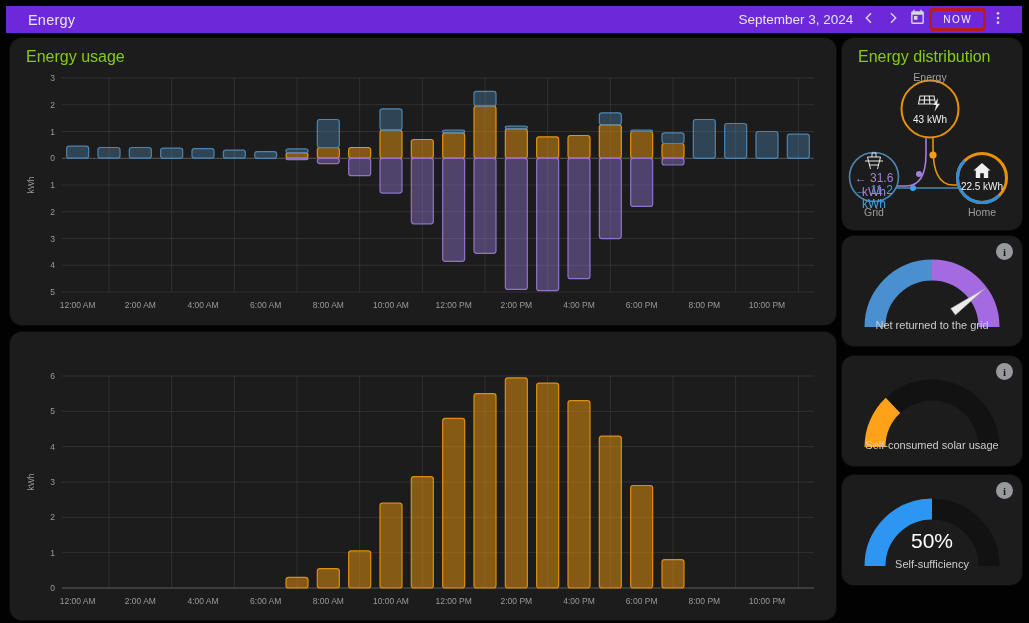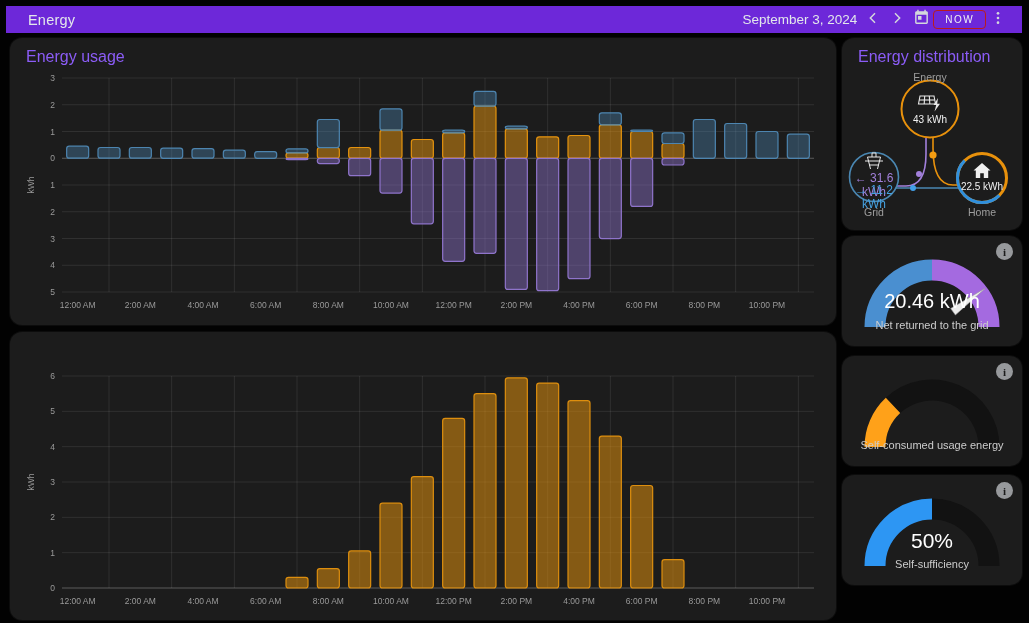--- a/index.html
+++ b/index.html
@@ -7,26 +7,26 @@
        font-family:"Liberation Sans",sans-serif;-webkit-font-smoothing:antialiased;}
   .page{position:absolute;inset:0;background:#020202;}
   
   .topbar{position:absolute;left:6px;top:6px;right:7px;height:27px;background:#6d28d9;
           display:flex;align-items:center;color:#e3e7eb;}
   .topbar-title{margin-left:22px;font-size:14.5px;letter-spacing:.2px;}
   .topbar-right{margin-left:auto;display:flex;align-items:center;gap:0;margin-right:12px;}
   .date-text{font-size:13.5px;margin-right:4px;}
   .icon-btn{width:24px;height:24px;display:flex;align-items:center;justify-content:center;
             color:#d4d8dc;cursor:pointer;border-radius:50%;}
-  .now-btn{border:1px solid #b91c1c;border-radius:4px;padding:3px 11px;font-size:10px;
+  .now-btn{border:3px solid #b91c1c;border-radius:4px;padding:3px 11px;font-size:10px;
            letter-spacing:1.4px;color:#f0f2f4;cursor:pointer;background:transparent;}
   
   .card{position:absolute;background:#1c1c1c;border-radius:12px;
         box-shadow:0 0 0 1px rgba(255,255,255,.045);}
-  .card-title{font-size:16px;color:#8b5cf6;padding:10px 16px 0 16px;}
+  .card-title{font-size:16px;color:#84cc16;padding:10px 16px 0 16px;}
   .chart-holder{position:absolute;left:16px;top:30px;}
   svg text.tick{font-size:8.5px;fill:#9a9a9a;font-family:"Liberation Sans",sans-serif;}
   
   .dist-svg{position:absolute;left:0;top:0;}
   .dist-label{position:absolute;font-size:10.5px;color:#9e9e9e;text-align:center;}
   .dist-value{position:absolute;font-size:10px;color:#f2f2f2;text-align:center;}
   .dist-row{position:absolute;font-size:12px;text-align:center;width:64px;}
   
   .gauge-wrap{position:absolute;left:15px;top:10px;width:150px;height:86px;}
   .gauge-value{position:absolute;left:0;right:0;top:54px;text-align:center;font-size:21px;color:#fff;}
@@ -271,31 +271,30 @@
     <div class="dist-label" style="left:112px;width:56px;top:168px;">Home</div>
   </div>
 
   <div class="card" style="left:842px;top:236px;width:180px;height:110px;">
     <div class="info-btn">i</div>
     <div class="gauge-wrap"><svg width="150" height="86" viewBox="0 0 150 86">
           <path d="M 18.0 81.0 A 57 57 0 0 1 75.0 24.0" stroke="#4a8fd0" stroke-width="21" fill="none"></path>
           <path d="M 75.0 24.0 A 57 57 0 0 1 132.0 81.0" stroke="#a46ae0" stroke-width="21" fill="none"></path>
           <polygon points="128.4,42.2 98.4,69.0 93.7,62.5" fill="#ececec" stroke="#9a9a9a" stroke-width="0.6"></polygon>
         </svg></div>
-    <div class="gauge-value" style="font-size:20px;">20.46 kWh</div>
     <div class="gauge-label">Net returned to the grid</div>
   </div>
 
   <div class="card" style="left:842px;top:356px;width:180px;height:110px;">
     <div class="info-btn">i</div>
     <div class="gauge-wrap"><svg width="150" height="86" viewBox="0 0 150 86">
           <path d="M 36.0 39.4 A 57 57 0 0 1 132.0 81.0" stroke="#121212" stroke-width="21" fill="none"></path>
           <path d="M 18.0 81.0 A 57 57 0 0 1 36.0 39.4" stroke="#ffa119" stroke-width="21" fill="none"></path>
         </svg></div>
-    <div class="gauge-label">Self-consumed usage energy</div>
+    <div class="gauge-label">Self-consumed solar usage</div>
   </div>
 
   <div class="card" style="left:842px;top:475px;width:180px;height:110px;">
     <div class="info-btn">i</div>
     <div class="gauge-wrap"><svg width="150" height="86" viewBox="0 0 150 86">
           <path d="M 75.0 24.0 A 57 57 0 0 1 132.0 81.0" stroke="#121212" stroke-width="21" fill="none"></path>
           <path d="M 18.0 81.0 A 57 57 0 0 1 75.0 24.0" stroke="#2d96f3" stroke-width="21" fill="none"></path>
         </svg></div>
     <div class="gauge-value">50%</div>
     <div class="gauge-label">Self-sufficiency</div>

